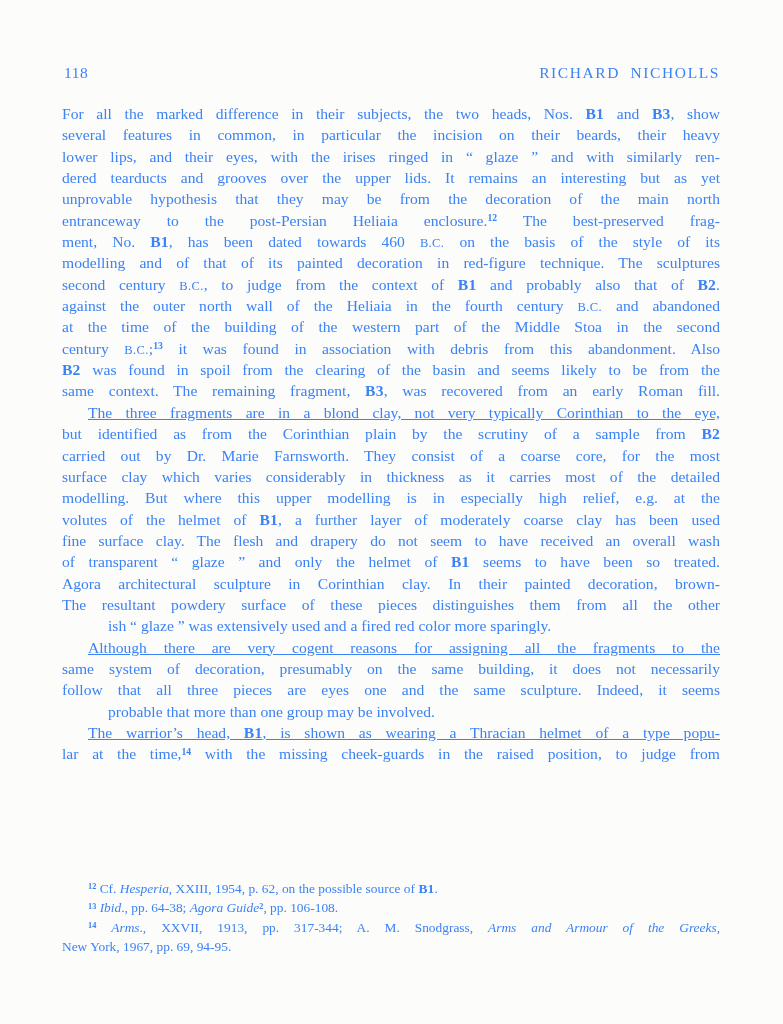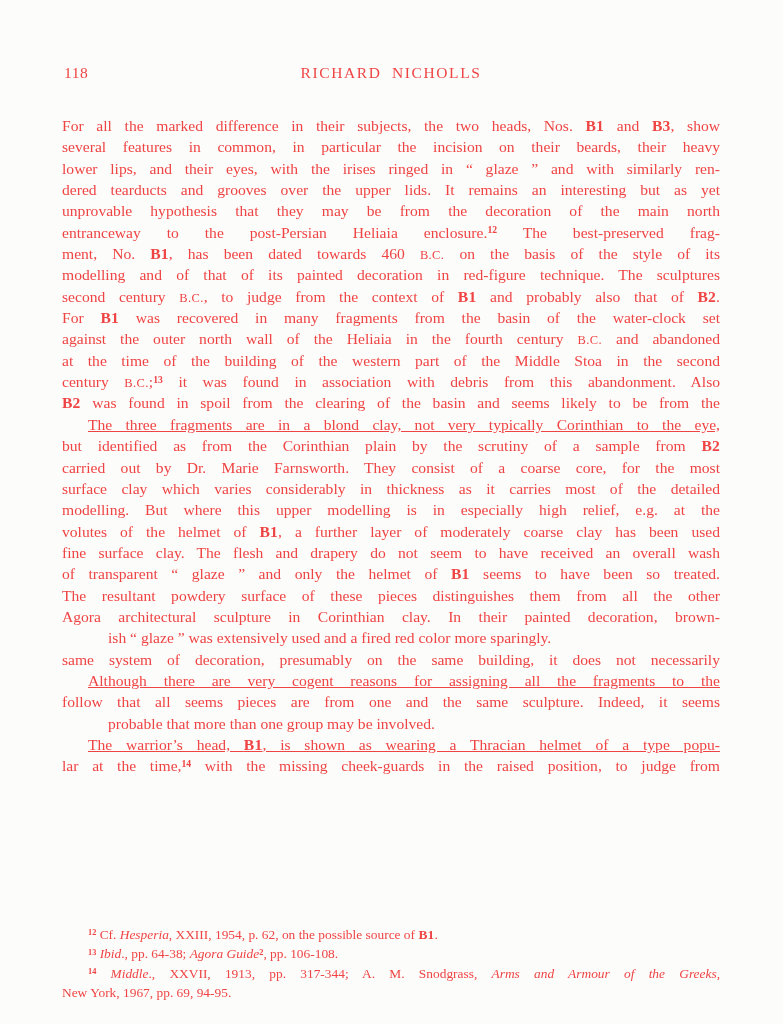--- a/index.html
+++ b/index.html
@@ -3,43 +3,43 @@
 <meta charset="utf-8">
 <style>
   html, body { margin: 0; padding: 0; }
   body { background: #ffffff; }
   .page {
     position: relative;
     width: 783px;
     height: 1024px;
     background: #fcfcfa;
     font-family: "Liberation Serif", "DejaVu Serif", serif;
-    color: #ef4444;
+    color: #3b82f6;
     overflow: hidden;
   }
   .header {
     position: absolute;
     left: 62px;
     top: 64px;
     width: 658px;
     height: 20px;
     font-size: 15.5px;
   }
   .pagenum { position: absolute; left: 2px; top: 0; letter-spacing: 0.5px; }
   .runhead {
     position: absolute;
     left: 0; right: 0;
-    text-align: center;
+    text-align: right;
     letter-spacing: 1.6px;
     word-spacing: 5px;
   }
   .bodytext {
     position: absolute;
     left: 62px;
-    top: 115px;
+    top: 103px;
     width: 658px;
     font-size: 15.6px;
     line-height: 21.35px;
   }
   .line {
     text-align: justify;
     text-align-last: justify;
     height: 21.35px;
     overflow: visible;
     white-space: normal;
@@ -56,21 +56,20 @@
     position: relative;
     top: -0.45em;
   }
   .footnotes {
     position: absolute;
     left: 62px;
     top: 879px;
     width: 658px;
     font-size: 13.4px;
     line-height: 19.4px;
-    margin-top: 46px;
   }
   .fnline { text-align: left; }
   .fnline.indent { text-indent: 26px; }
   .fnline.justify { text-align: justify; text-align-last: justify; }
   .footnotes i, .bodytext i { font-style: italic; }
 </style>
 </head>
 <body>
 
 <div class="page">
@@ -81,42 +80,42 @@
   <div class="bodytext" id="bodytext">
       <div class="line"><span>For all the marked difference in their subjects, the two heads, Nos. </span><b>B1</b><span> and </span><b>B3</b><span>, show</span></div>
       <div class="line"><span>several features in common, in particular the incision on their beards, their heavy</span></div>
       <div class="line"><span>lower lips, and their eyes, with the irises ringed in “ glaze ” and with similarly ren-</span></div>
       <div class="line"><span>dered tearducts and grooves over the upper lids. It remains an interesting but as yet</span></div>
       <div class="line"><span>unprovable hypothesis that they may be from the decoration of the main north</span></div>
       <div class="line"><span>entranceway to the post-Persian Heliaia enclosure.</span><sup>12</sup><span> The best-preserved frag-</span></div>
       <div class="line"><span>ment, No. </span><b>B1</b><span>, has been dated towards 460 </span><span class="sc">B.C.</span><span> on the basis of the style of its</span></div>
       <div class="line"><span>modelling and of that of its painted decoration in red-figure technique. The sculptures</span></div>
       <div class="line"><span>second century </span><span class="sc">B.C.</span><span>, to judge from the context of </span><b>B1</b><span> and probably also that of </span><b>B2</b><span>.</span></div>
-      <div class="line"><span>For </span><b>B1</b><span> was recovered in many fragments from the basin of the water-clock set</span></div>
       <div class="line"><span>against the outer north wall of the Heliaia in the fourth century </span><span class="sc">B.C.</span><span> and abandoned</span></div>
       <div class="line"><span>at the time of the building of the western part of the Middle Stoa in the second</span></div>
       <div class="line"><span>century </span><span class="sc">B.C.</span><span>;</span><sup>13</sup><span> it was found in association with debris from this abandonment. Also</span></div>
       <div class="line"><b>B2</b><span> was found in spoil from the clearing of the basin and seems likely to be from the</span></div>
+      <div class="line"><span>same context. The remaining fragment, </span><b>B3</b><span>, was recovered from an early Roman fill.</span></div>
       <div class="line indent"><span>The three fragments are in a blond clay, not very typically Corinthian to the eye,</span></div>
       <div class="line"><span>but identified as from the Corinthian plain by the scrutiny of a sample from </span><b>B2</b></div>
       <div class="line"><span>carried out by Dr. Marie Farnsworth. They consist of a coarse core, for the most</span></div>
       <div class="line"><span>surface clay which varies considerably in thickness as it carries most of the detailed</span></div>
       <div class="line"><span>modelling. But where this upper modelling is in especially high relief, e.g. at the</span></div>
       <div class="line"><span>volutes of the helmet of </span><b>B1</b><span>, a further layer of moderately coarse clay has been used</span></div>
       <div class="line"><span>fine surface clay. The flesh and drapery do not seem to have received an overall wash</span></div>
       <div class="line"><span>of transparent “ glaze ” and only the helmet of </span><b>B1</b><span> seems to have been so treated.</span></div>
+      <div class="line"><span>Agora architectural sculpture in Corinthian clay. In their painted decoration, brown-</span></div>
       <div class="line"><span>The resultant powdery surface of these pieces distinguishes them from all the other</span></div>
-      <div class="line"><span>Agora architectural sculpture in Corinthian clay. In their painted decoration, brown-</span></div>
       <div class="line flush"><span>ish “ glaze ” was extensively used and a fired red color more sparingly.</span></div>
+      <div class="line indent"><span>Although there are very cogent reasons for assigning all the fragments to the</span></div>
       <div class="line"><span>same system of decoration, presumably on the same building, it does not necessarily</span></div>
-      <div class="line indent"><span>Although there are very cogent reasons for assigning all the fragments to the</span></div>
-      <div class="line"><span>follow that all seems pieces are from one and the same sculpture. Indeed, it seems</span></div>
+      <div class="line"><span>follow that all three pieces are eyes one and the same sculpture. Indeed, it seems</span></div>
       <div class="line flush"><span>probable that more than one group may be involved.</span></div>
       <div class="line indent"><span>The warrior’s head, </span><b>B1</b><span>, is shown as wearing a Thracian helmet of a type popu-</span></div>
       <div class="line"><span>lar at the time,</span><sup>14</sup><span> with the missing cheek-guards in the raised position, to judge from</span></div>
     </div>
   <div class="footnotes" id="footnotes">
       <div class="fnline indent"><sup>12</sup><span> Cf. </span><i>Hesperia</i><span>, XXIII, 1954, p. 62, on the possible source of </span><b>B1</b><span>.</span></div>
       <div class="fnline indent"><sup>13</sup><span> </span><i>Ibid</i><span>., pp. 64-38; </span><i>Agora Guide</i><sup>2</sup><span>, pp. 106-108.</span></div>
-      <div class="fnline indent justify"><sup>14</sup><span> </span><i>Middle</i><span>., XXVII, 1913, pp. 317-344; A. M. Snodgrass, </span><i>Arms and Armour of the Greeks</i><span>,</span></div>
+      <div class="fnline indent justify"><sup>14</sup><span> </span><i>Arms</i><span>., XXVII, 1913, pp. 317-344; A. M. Snodgrass, </span><i>Arms and Armour of the Greeks</i><span>,</span></div>
       <div class="fnline"><span>New York, 1967, pp. 69, 94-95.</span></div>
     </div>
 </div>
 
 </body></html>

